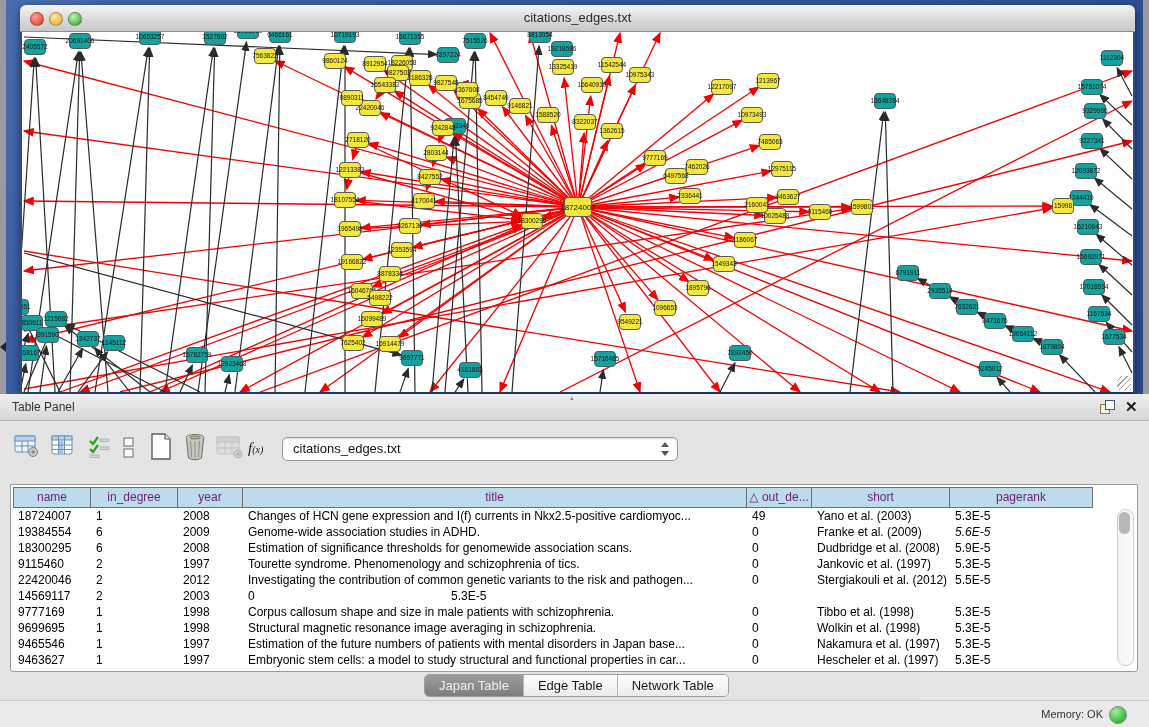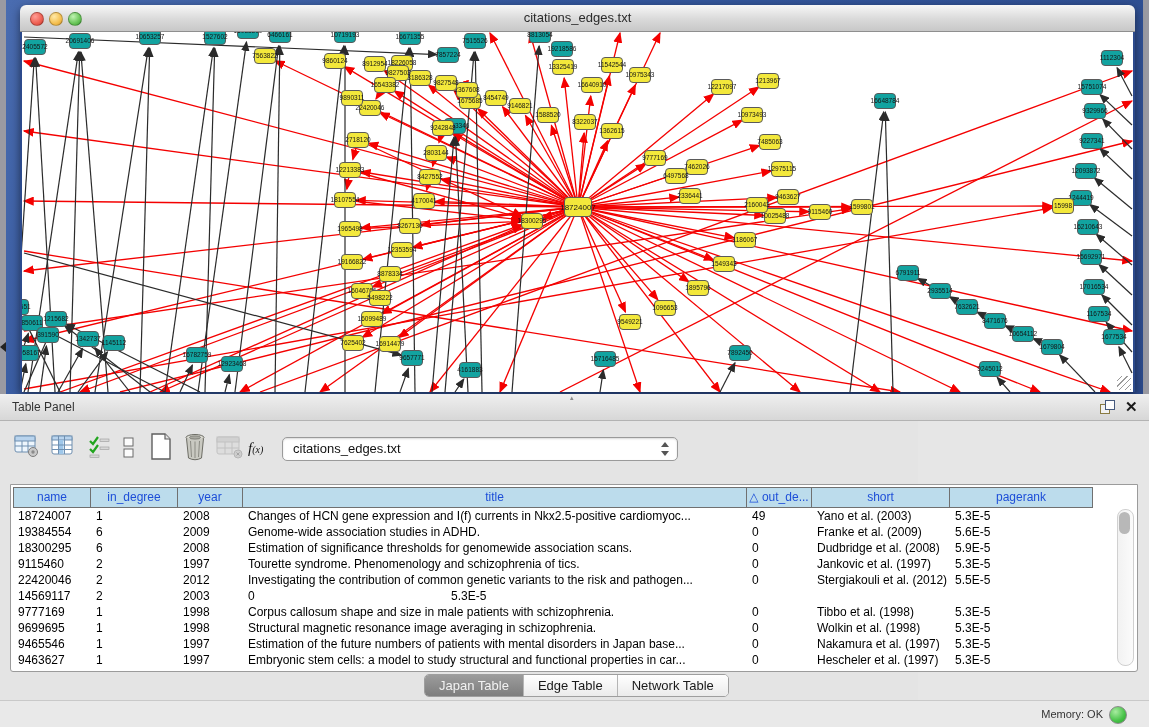--- a/index.html
+++ b/index.html
@@ -48,21 +48,21 @@
   #combo-arrows{right:8px;top:2px;width:9px;height:18px;}
   #combo-arrows .up{position:absolute;left:1px;top:2px;width:0;height:0;
      border-left:4px solid transparent;border-right:4px solid transparent;border-bottom:5px solid #555;}
   #combo-arrows .down{position:absolute;left:1px;bottom:2px;width:0;height:0;
      border-left:4px solid transparent;border-right:4px solid transparent;border-top:5px solid #555;}
   
   #table-box{left:10px;top:90px;width:1126px;height:186px;background:#fff;
      border:1px solid #9b9b9b;border-radius:0 0 3px 3px;overflow:hidden;}
   #thead{left:2px;top:2px;height:21px;display:flex;}
   .th{box-sizing:border-box;height:21px;background:#bcdcec;border:1px solid #707070;
-      border-left:none;font-size:12px;color:#1d4ed8;text-align:center;line-height:19px;
+      border-left:none;font-size:12px;color:#701a75;text-align:center;line-height:19px;
       white-space:nowrap;overflow:hidden;}
   .th:first-child{border-left:1px solid #707070;}
   #tbody{left:2px;top:23px;width:1080px;}
   .tr{display:flex;height:16px;}
   .td{box-sizing:border-box;padding:0 0 0 5px;font-size:12px;color:#000;line-height:16px;
       white-space:nowrap;overflow:hidden;}
   #vscroll{right:3px;top:24px;width:15px;height:155px;background:linear-gradient(90deg,#f2f2f2,#fbfbfb);
       border:1px solid #d0d0d0;border-radius:8px;}
   #vthumb{left:1px;top:2px;width:11px;height:22px;background:#b8b8b8;border-radius:6px;}
   
@@ -582,21 +582,21 @@
           <div class="td" style="width: 138px;">Yano et al. (2003)</div>
           <div class="td" style="width: 143px;">5.3E-5</div>
         </div>
         <div class="tr">
           <div class="td" style="width: 78px;">19384554</div>
           <div class="td" style="width: 87px;">6</div>
           <div class="td" style="width: 65px;">2009</div>
           <div class="td" style="width: 504px;">Genome-wide association studies in ADHD.</div>
           <div class="td" style="width: 65px;">0</div>
           <div class="td" style="width: 138px;">Franke et al. (2009)</div>
-          <div class="td" style="width: 143px;">5.6E-5</div>
+          <div class="td" style="width: 143px; font-style: italic;">5.6E-5</div>
         </div>
         <div class="tr">
           <div class="td" style="width: 78px;">18300295</div>
           <div class="td" style="width: 87px;">6</div>
           <div class="td" style="width: 65px;">2008</div>
           <div class="td" style="width: 504px;">Estimation of significance thresholds for genomewide association scans.</div>
           <div class="td" style="width: 65px;">0</div>
           <div class="td" style="width: 138px;">Dudbridge et al. (2008)</div>
           <div class="td" style="width: 143px;">5.9E-5</div>
         </div>

